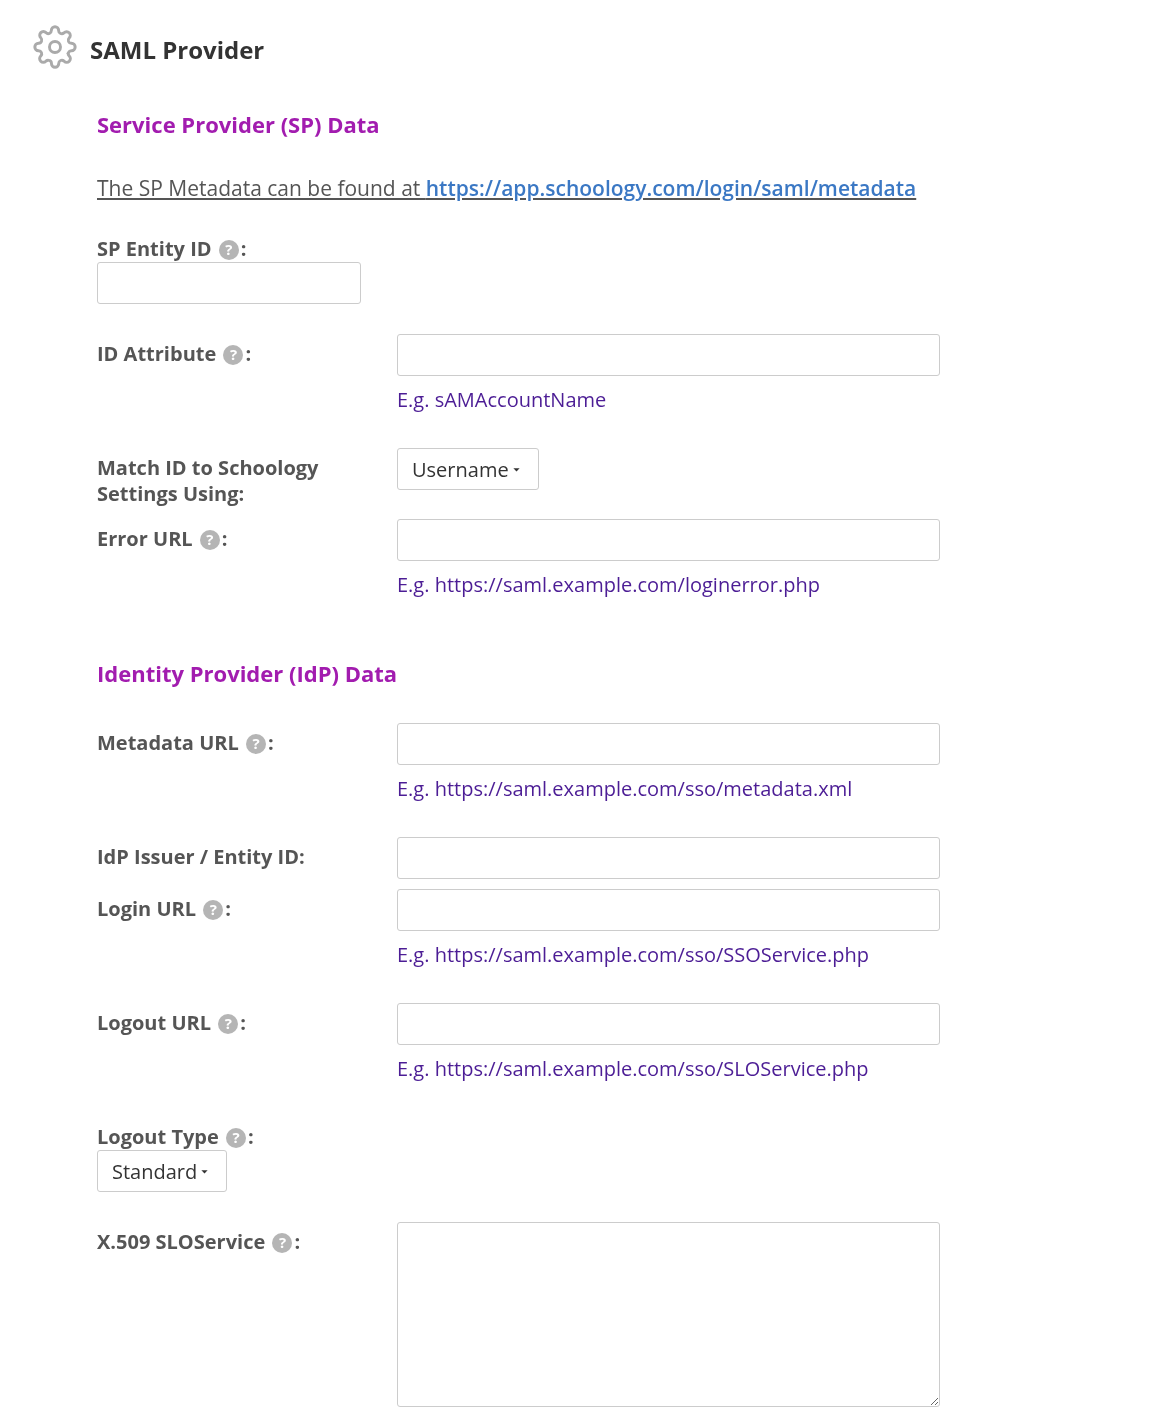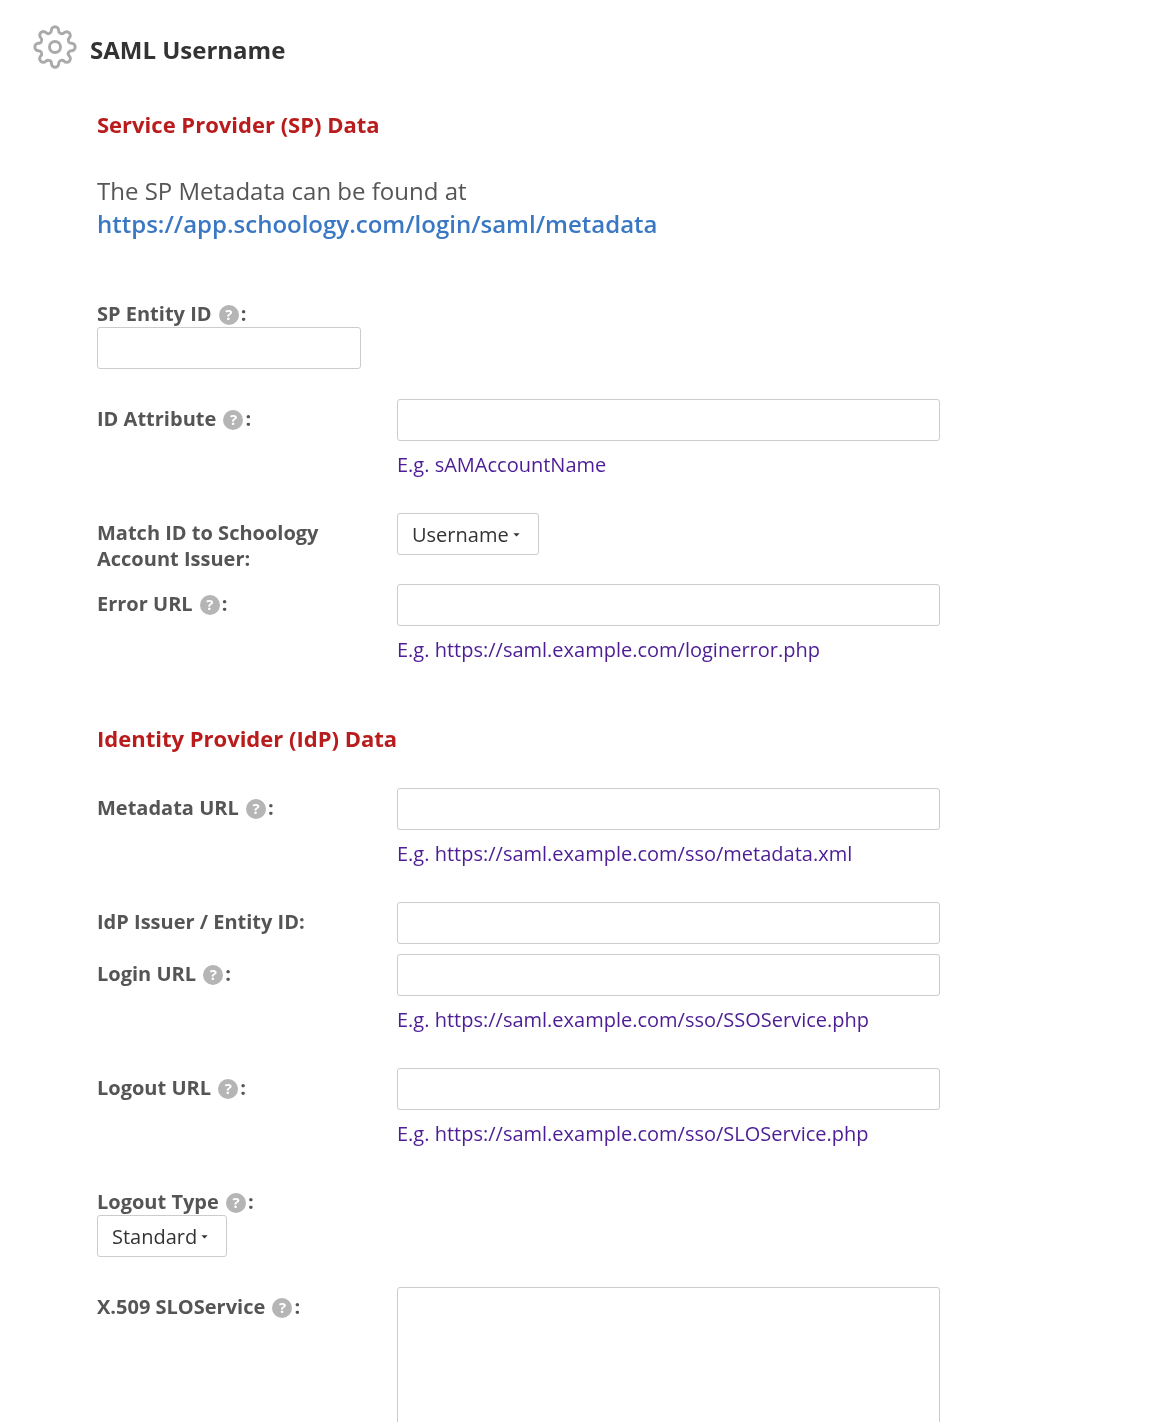--- a/index.html
+++ b/index.html
@@ -28,31 +28,32 @@
       font-weight: 700;
       color: #333;
     }
     .content {
       padding-left: 77px;
       max-width: 920px;
     }
     .section-title {
       font-size: 22px;
       font-weight: 700;
-      color: #b91c1c;
+      color: #a21caf;
       margin-bottom: 35px;
     }
     .section-title.idp {
       margin-top: 35px;
       margin-bottom: 35px;
     }
     .meta-line {
-      font-size: 24px;
+      font-size: 21px;
       color: #555;
-      margin-bottom: 54px;
+      margin-bottom: 27px;
+      text-decoration: underline;
     }
     .meta-line a {
       color: #3b78c4;
       font-weight: 600;
       text-decoration: none;
     }
     .form-row {
       display: flex;
       align-items: flex-start;
       margin-bottom: 10px;
@@ -138,21 +139,21 @@
 </head>
 <body>
 
 <div class="header-row">
   <div class="gear-wrap">
     <svg width="44" height="44" viewBox="0 0 24 24" fill="none" stroke="#aaa" stroke-width="1.6">
       <circle cx="12" cy="12" r="3"></circle>
       <path d="M19.4 15a1.7 1.7 0 0 0 .34 1.86l.06.06a2 2 0 1 1-2.83 2.83l-.06-.06a1.7 1.7 0 0 0-1.86-.34 1.7 1.7 0 0 0-1 1.55V21a2 2 0 1 1-4 0v-.1a1.7 1.7 0 0 0-1.1-1.55 1.7 1.7 0 0 0-1.86.34l-.06.06a2 2 0 1 1-2.83-2.83l.06-.06a1.7 1.7 0 0 0 .34-1.86 1.7 1.7 0 0 0-1.55-1H3a2 2 0 1 1 0-4h.1a1.7 1.7 0 0 0 1.55-1.1 1.7 1.7 0 0 0-.34-1.86l-.06-.06a2 2 0 1 1 2.83-2.83l.06.06a1.7 1.7 0 0 0 1.86.34H9a1.7 1.7 0 0 0 1-1.55V3a2 2 0 1 1 4 0v.1a1.7 1.7 0 0 0 1 1.55 1.7 1.7 0 0 0 1.86-.34l.06-.06a2 2 0 1 1 2.83 2.83l-.06.06a1.7 1.7 0 0 0-.34 1.86V9a1.7 1.7 0 0 0 1.55 1H21a2 2 0 1 1 0 4h-.1a1.7 1.7 0 0 0-1.55 1z"></path>
     </svg>
   </div>
-  <div class="page-title">SAML Username</div>
+  <div class="page-title">SAML Provider</div>
 </div>
 
 <div class="content">
 
   <div class="section-title">Service Provider (SP) Data</div>
 
   <div class="meta-line">
     <span>The SP Metadata can be found at </span><a href="#">https://app.schoology.com/login/saml/metadata</a>
   </div>
 
@@ -176,21 +177,21 @@
       </span>
     </div>
     <div class="input-col">
       <input type="text" value="" style="">
       <div class="helper">E.g. sAMAccountName</div>
     </div>
   </div>
 
   <div class="form-row" style="margin-bottom:12px;">
     <div class="label-col">
-      <span class="label-text">Match ID to Schoology Account Issuer:</span>
+      <span class="label-text">Match ID to Schoology Settings Using:</span>
     </div>
     <div class="input-col">
       <div class="select-box">
         <span>Username</span>
         <span class="chev">
           <svg width="15" height="15" viewBox="0 0 24 24" fill="#333">
               <path d="M7 10l5 5 5-5z"></path>
             </svg>
         </span>
       </div>

